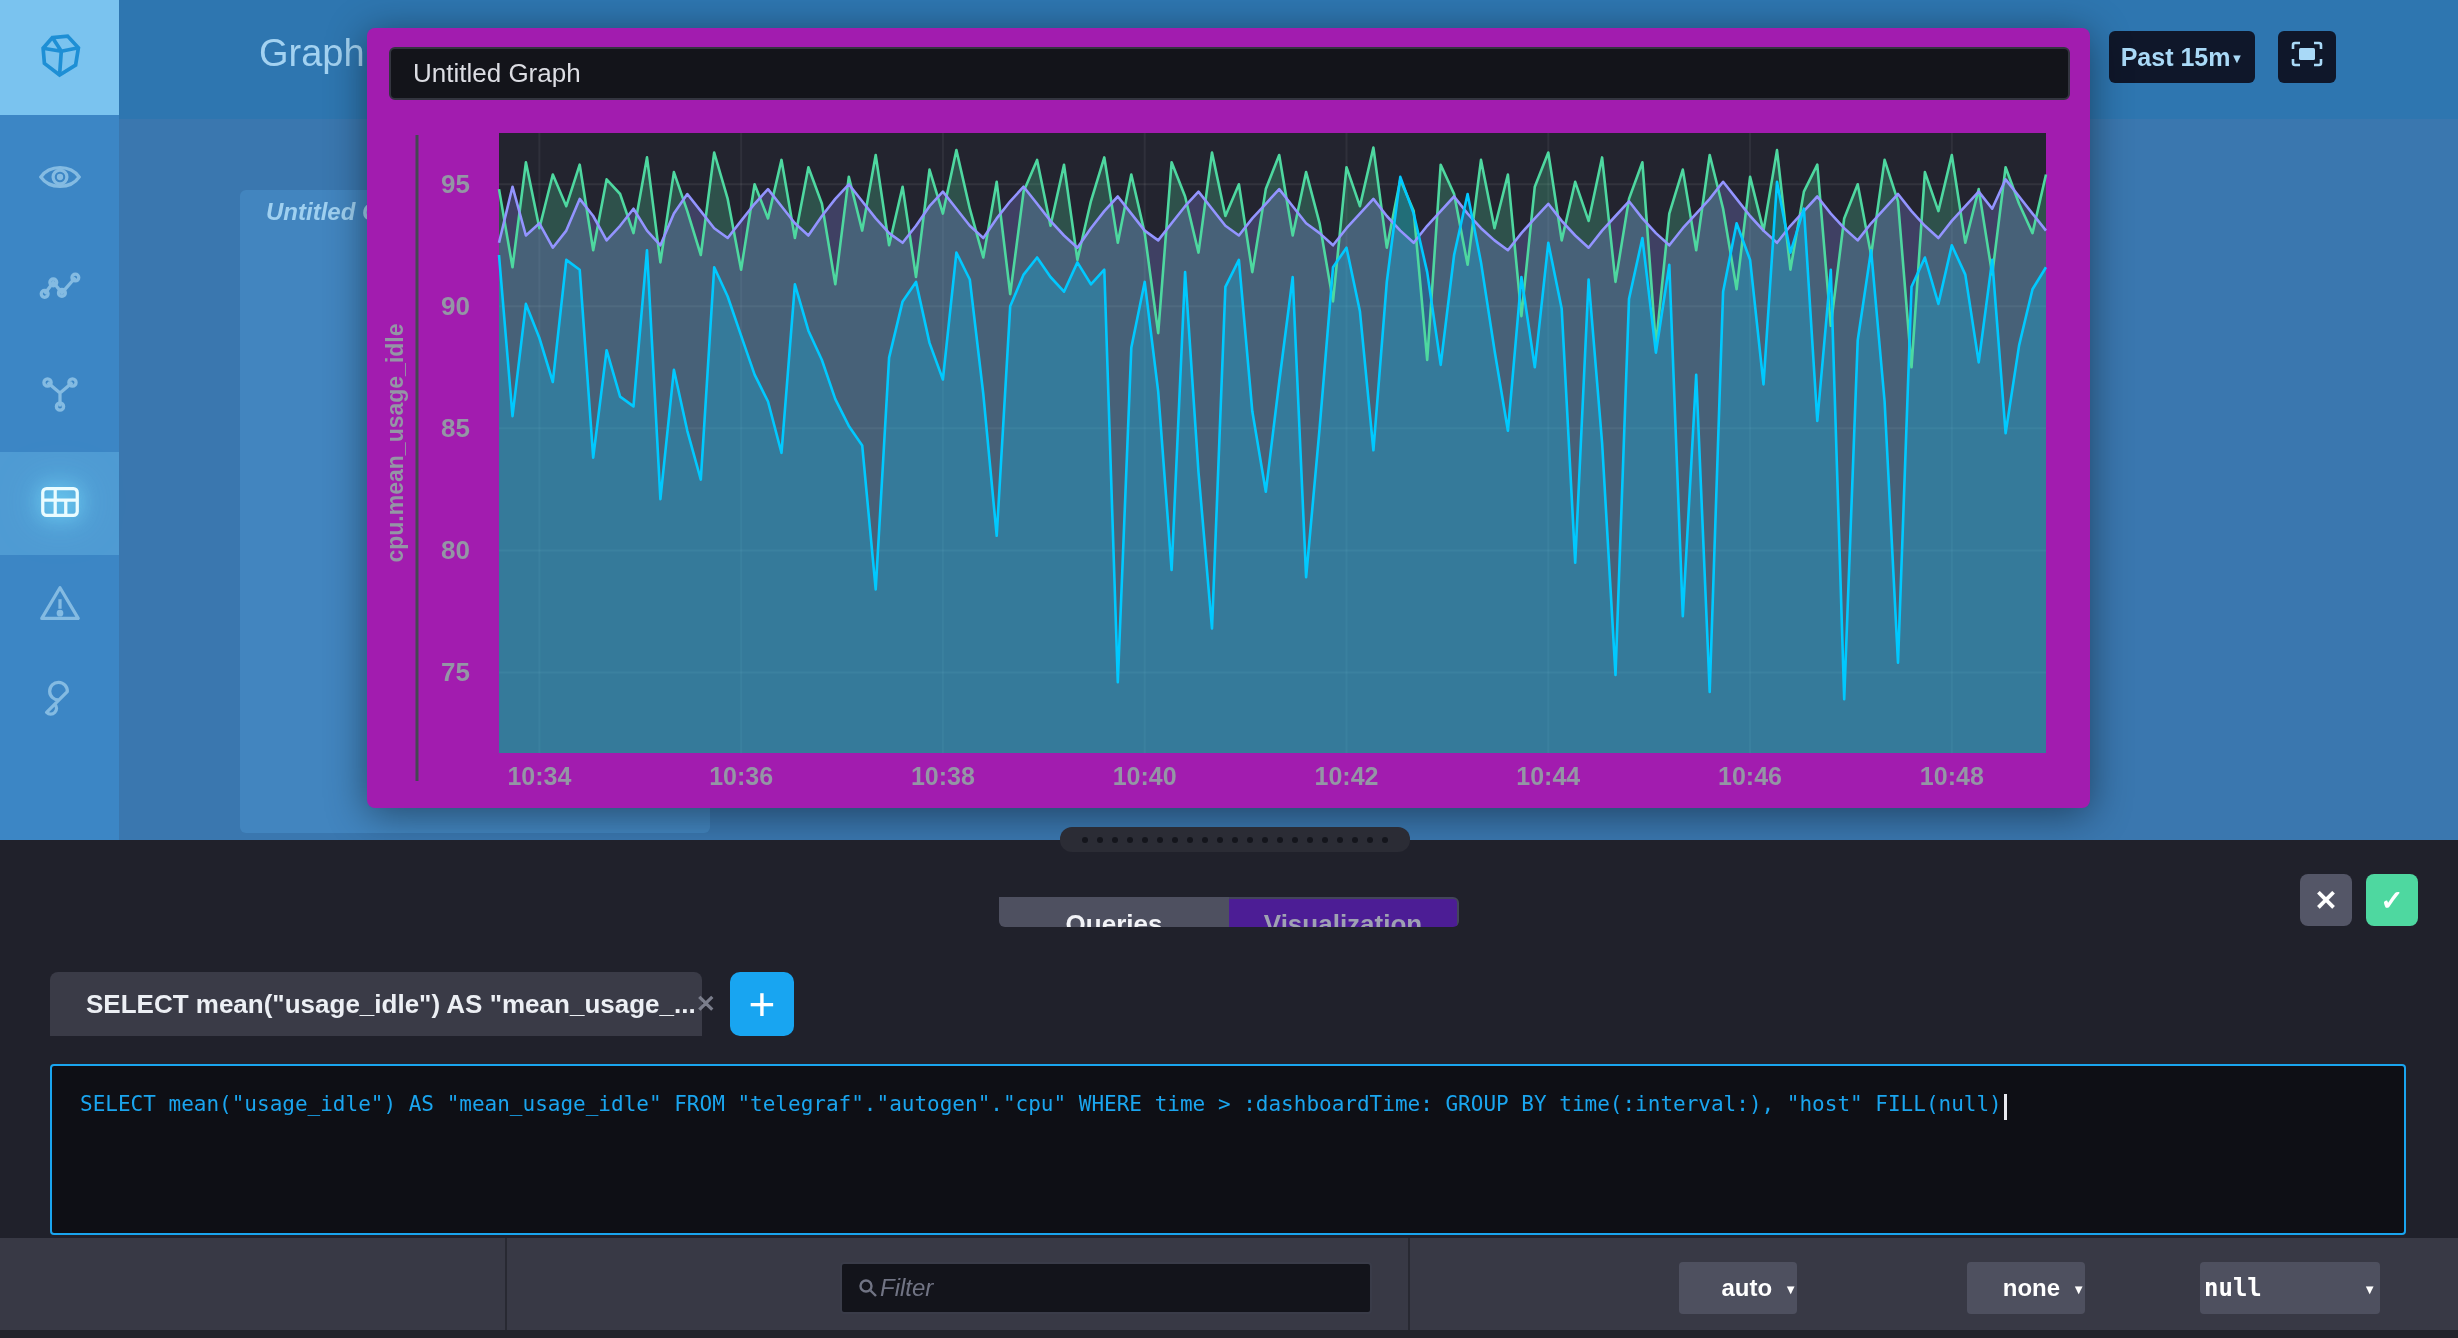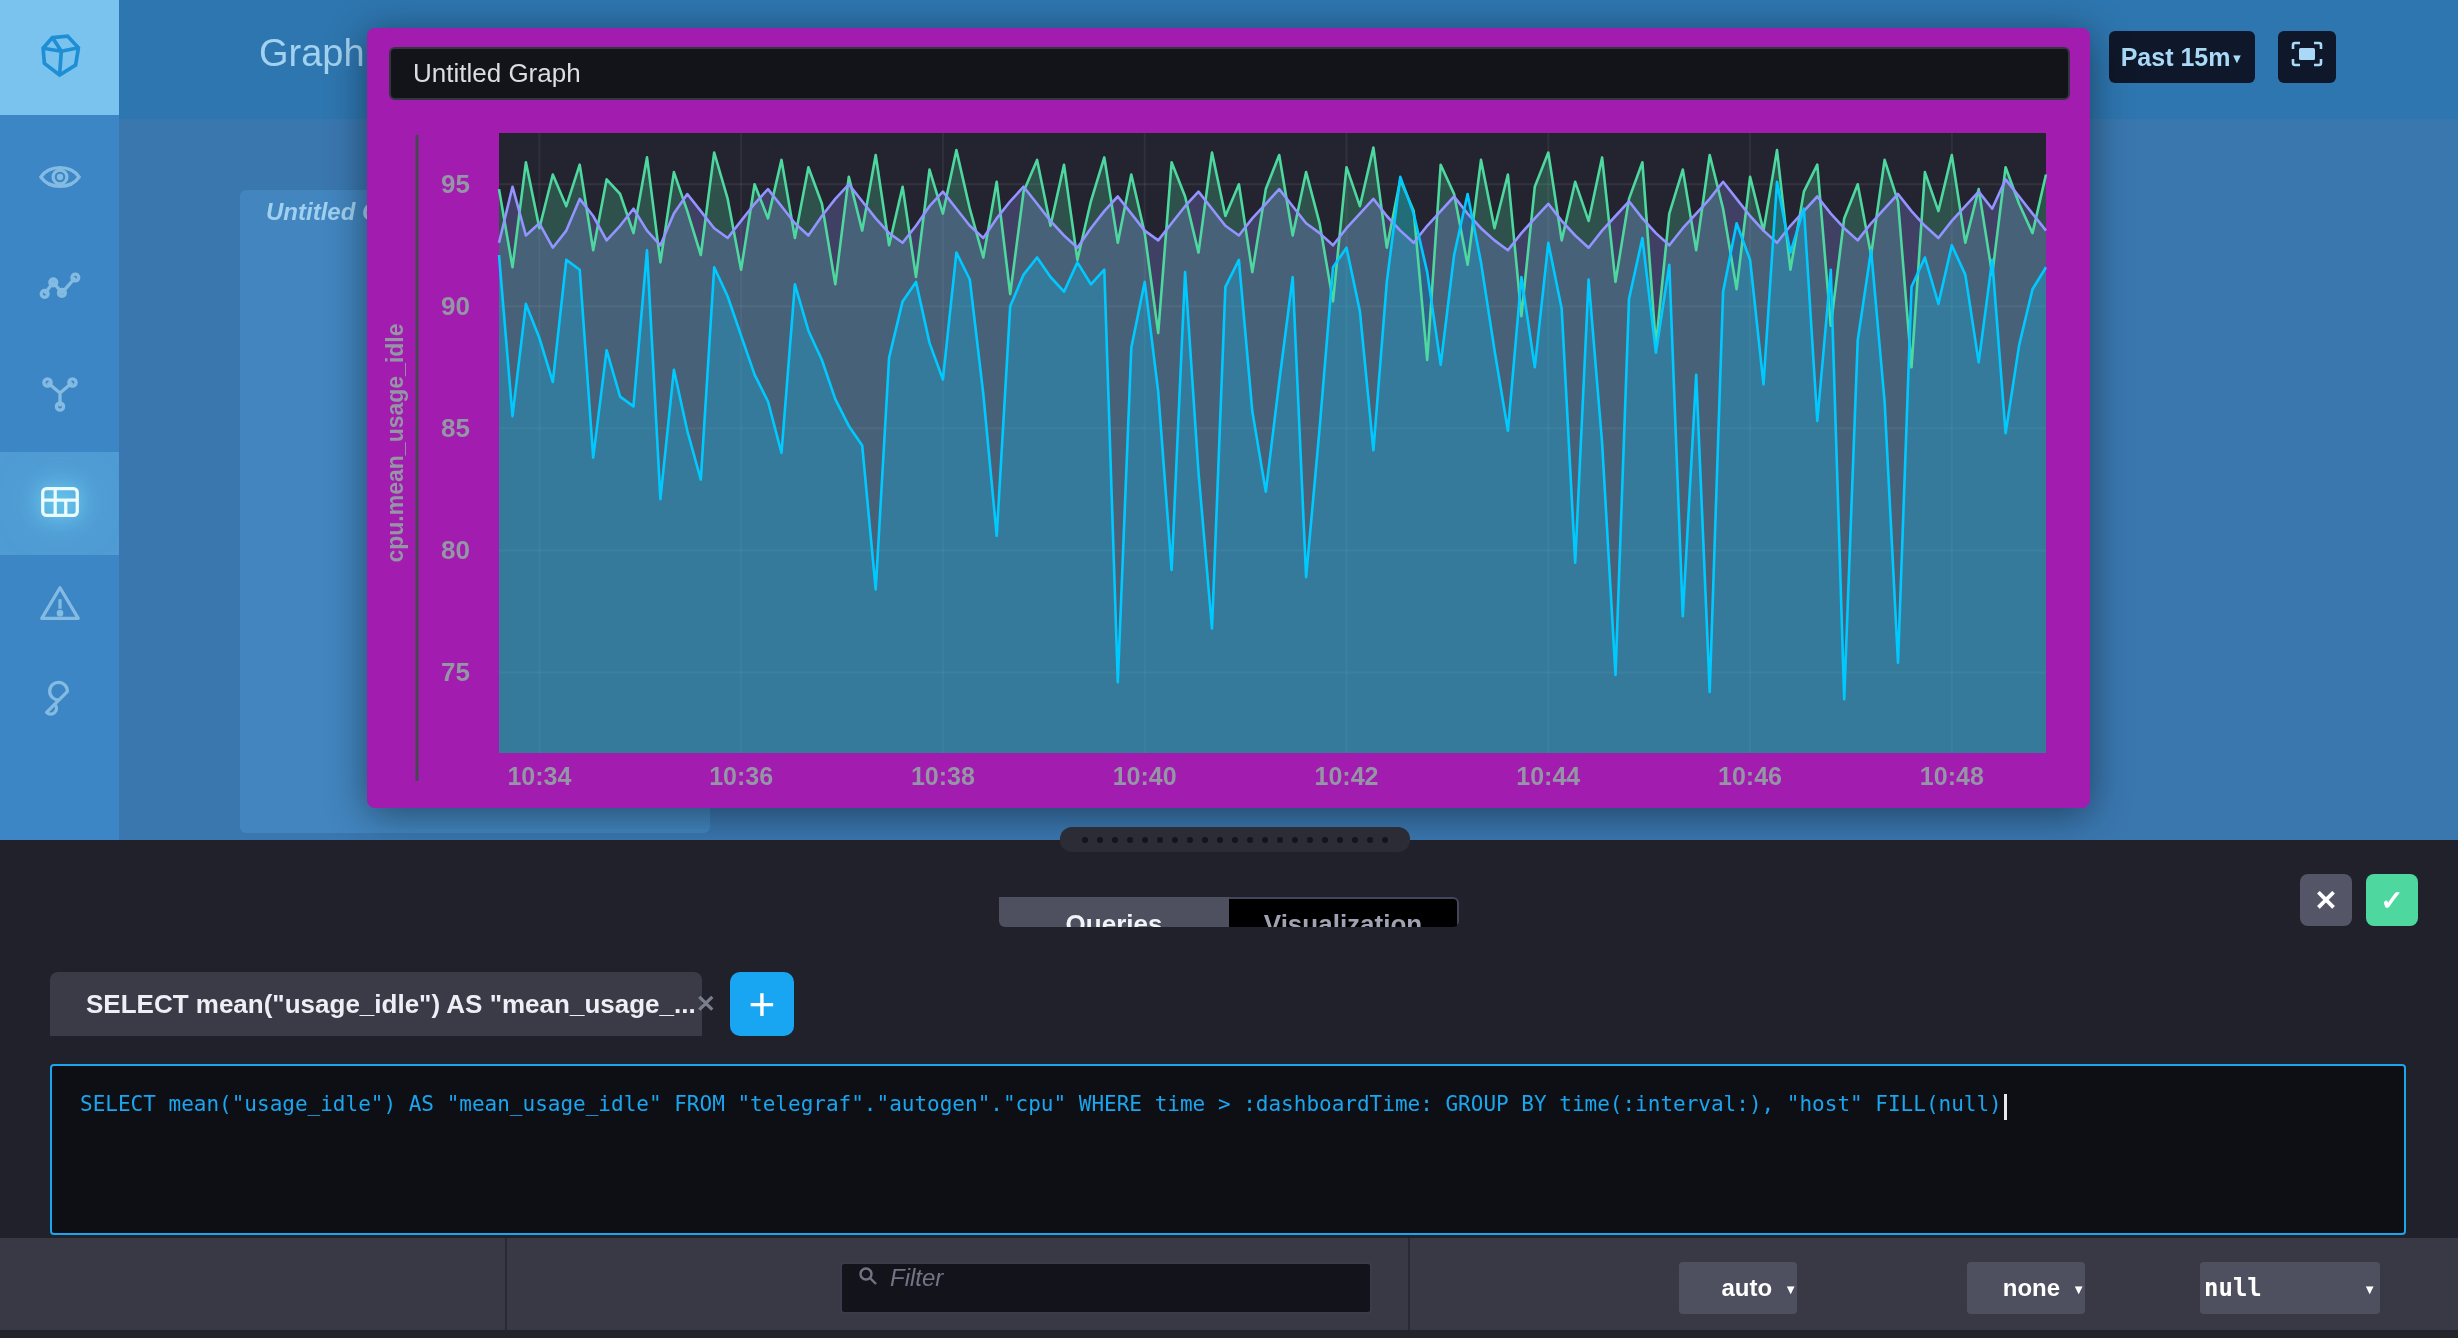--- a/index.html
+++ b/index.html
@@ -37,37 +37,37 @@
 
   
   .drag-handle { position:absolute; left:1060px; top:827px; width:350px; height:25px; background:#2b2c35; border-radius:12px; display:flex; align-items:center; justify-content:center; gap:9px; z-index:5; }
   .drag-dot { width:6px; height:6px; border-radius:50%; background:#14151c; }
 
   
   .bottom-panel { position:absolute; left:0; top:840px; width:2458px; height:498px; background:#20212b; z-index:4; }
   .tab-toggle { position:absolute; left:999px; top:33px; width:460px; height:54px; display:flex; border-radius:6px; overflow:hidden; }
   .tab-half { width:230px; height:54px; display:flex; align-items:center; justify-content:center; font-size:26px; font-weight:bold;margin-top:24px; }
   .tab-active { background:#4e5060; color:#f2f3f7; }
-  .tab-inactive { background:#000000; color:#9fa2b2; border:2px solid #43455a; border-left:none; border-radius:0 6px 6px 0; }
+  .tab-inactive { background:#4c1d95; color:#9fa2b2; border:2px solid #43455a; border-left:none; border-radius:0 6px 6px 0; }
   .sq-btn { position:absolute; top:34px; width:52px; height:52px; border-radius:8px; display:flex; align-items:center; justify-content:center; color:#fff; font-size:28px; font-weight:bold; }
   .btn-cancel { left:2300px; background:#545667; }
   .btn-confirm { left:2366px; background:#4ed8a0; }
 
   .query-tab { position:absolute; left:50px; top:132px; width:652px; height:64px; background:#3a3b47; border-radius:8px 8px 0 0; display:flex; align-items:center; }
   .query-tab-label { margin-left:36px; font-size:26px; font-weight:bold; color:#eceff4; white-space:nowrap; }
   .query-tab-close { margin-left:auto; margin-right:24px; color:#7a7d8b; font-size:24px; font-weight:bold; }
   .add-query-btn { position:absolute; left:730px; top:132px; width:64px; height:64px; background:#18a5f1; border-radius:10px; color:#fff; font-size:46px; font-weight:300; display:flex; align-items:center; justify-content:center; line-height:1; }
 
   .query-textarea { position:absolute; left:50px; top:224px; width:2356px; height:171px; background:#0e0f15; border:2px solid #1aa5ef; border-radius:4px; padding:26px 28px; }
   .query-text { font-family:"DejaVu Sans Mono", monospace; font-size:21px; color:#1aa5ef; white-space:nowrap; }
   .text-cursor { display:inline-block; width:3px; height:26px; background:#e8e9ef; vertical-align:middle; margin-left:2px; }
 
   .builder-bar { position:absolute; left:0; top:398px; width:2458px; height:92px; background:#383945; }
   .bar-divider { position:absolute; top:398px; width:2px; height:100px; background:#282932; }
-  .filter-input { position:absolute; left:840px; top:422px; width:532px; height:52px; background:#13141b; border:2px solid #3a3c49; border-radius:4px; display:flex; align-items:flex-start; padding:0 14px; gap:10px; }
+  .filter-input { position:absolute; left:840px; top:422px; width:532px; height:52px; background:#13141b; border:2px solid #3a3c49; border-radius:4px; display:flex; align-items:center; padding:0 14px; }
   .filter-input svg { width:24px; height:24px; stroke:#717484; fill:none; stroke-width:2.4; flex:0 0 auto; }
   .filter-placeholder { font-size:24px; font-style:italic; color:#717484; }
   .dropdown { position:absolute; top:422px; height:52px; background:#4e505f; border-radius:4px; color:#fff; font-size:24px; font-weight:bold; display:flex; align-items:center; justify-content:flex-end; gap:12px; }
   .dd-mono { font-family:"DejaVu Sans Mono", monospace; font-weight:bold; }
   .builder-strip { position:absolute; left:0; top:490px; width:2458px; height:8px; background:#23242c; }
 </style>
 </head>
 <body>
 
 <div class="page">

